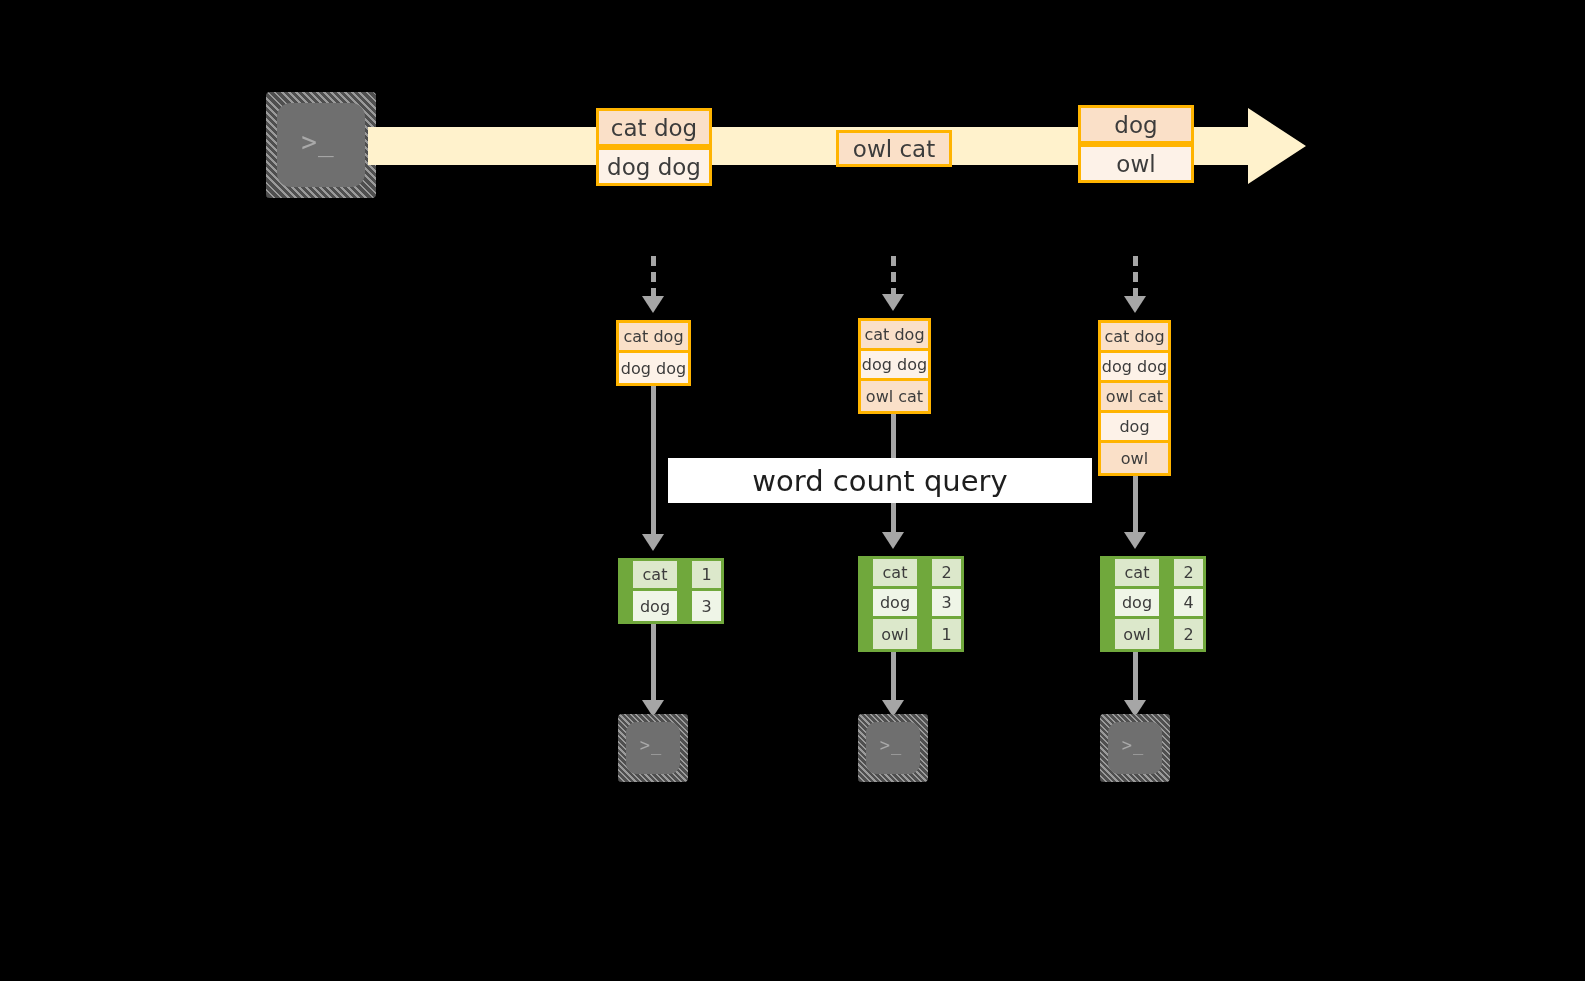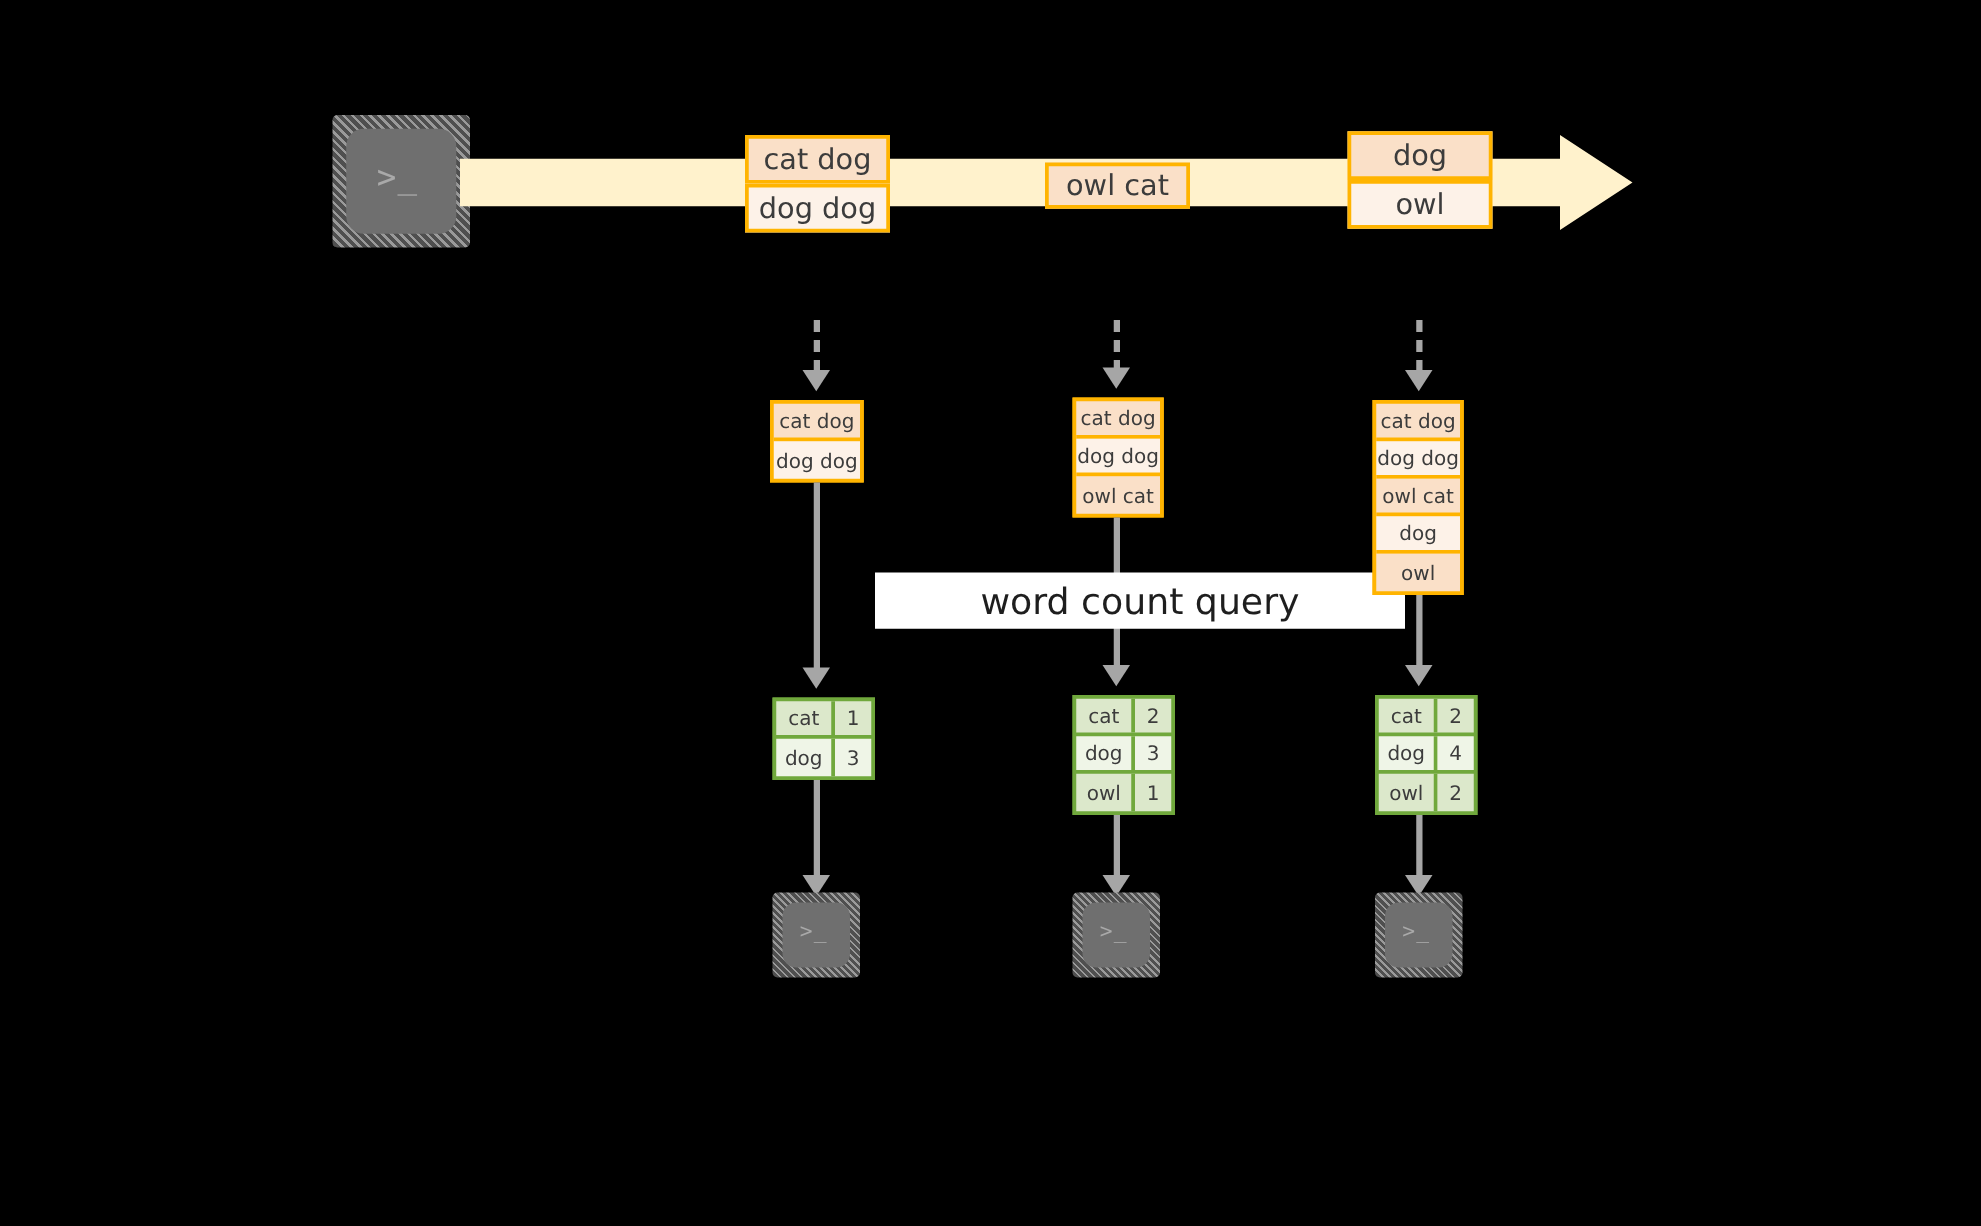--- a/index.html
+++ b/index.html
@@ -115,20 +115,21 @@
   .gtable .grow:last-child { border-bottom: none; }
   .gtable .gc {
     box-sizing: border-box;
     background: #DCE8CB;
     color: #3c3c3c;
     font-size: 16px;
     display: flex;
     align-items: center;
     justify-content: center;
     white-space: nowrap;
+    margin-left: 12px;
   }
   .gtable .grow.light .gc { background: #EFF5E7; }
   .gtable .gc.key { width: 47px; border-right: 3px solid #70A83C; }
   .gtable .gc.val { width: 29px; }
 
   
   .vline {
     position: absolute;
     width: 5px;
     background: #a6a6a6;
@@ -143,21 +144,21 @@
     position: absolute;
     width: 0; height: 0;
     border-left: 11px solid transparent;
     border-right: 11px solid transparent;
     border-top: 17px solid #a6a6a6;
   }
 
   
   #query-band {
     position: absolute;
-    left: 700px; top: 458px;
+    left: 668px; top: 458px;
     width: 424px; height: 45px;
     background: #ffffff;
   }
   #query-band .label {
     position: absolute;
     left: 0; top: 0; right: 0; bottom: 0;
     display: flex;
     align-items: center;
     justify-content: center;
     color: #1e1e1e;

